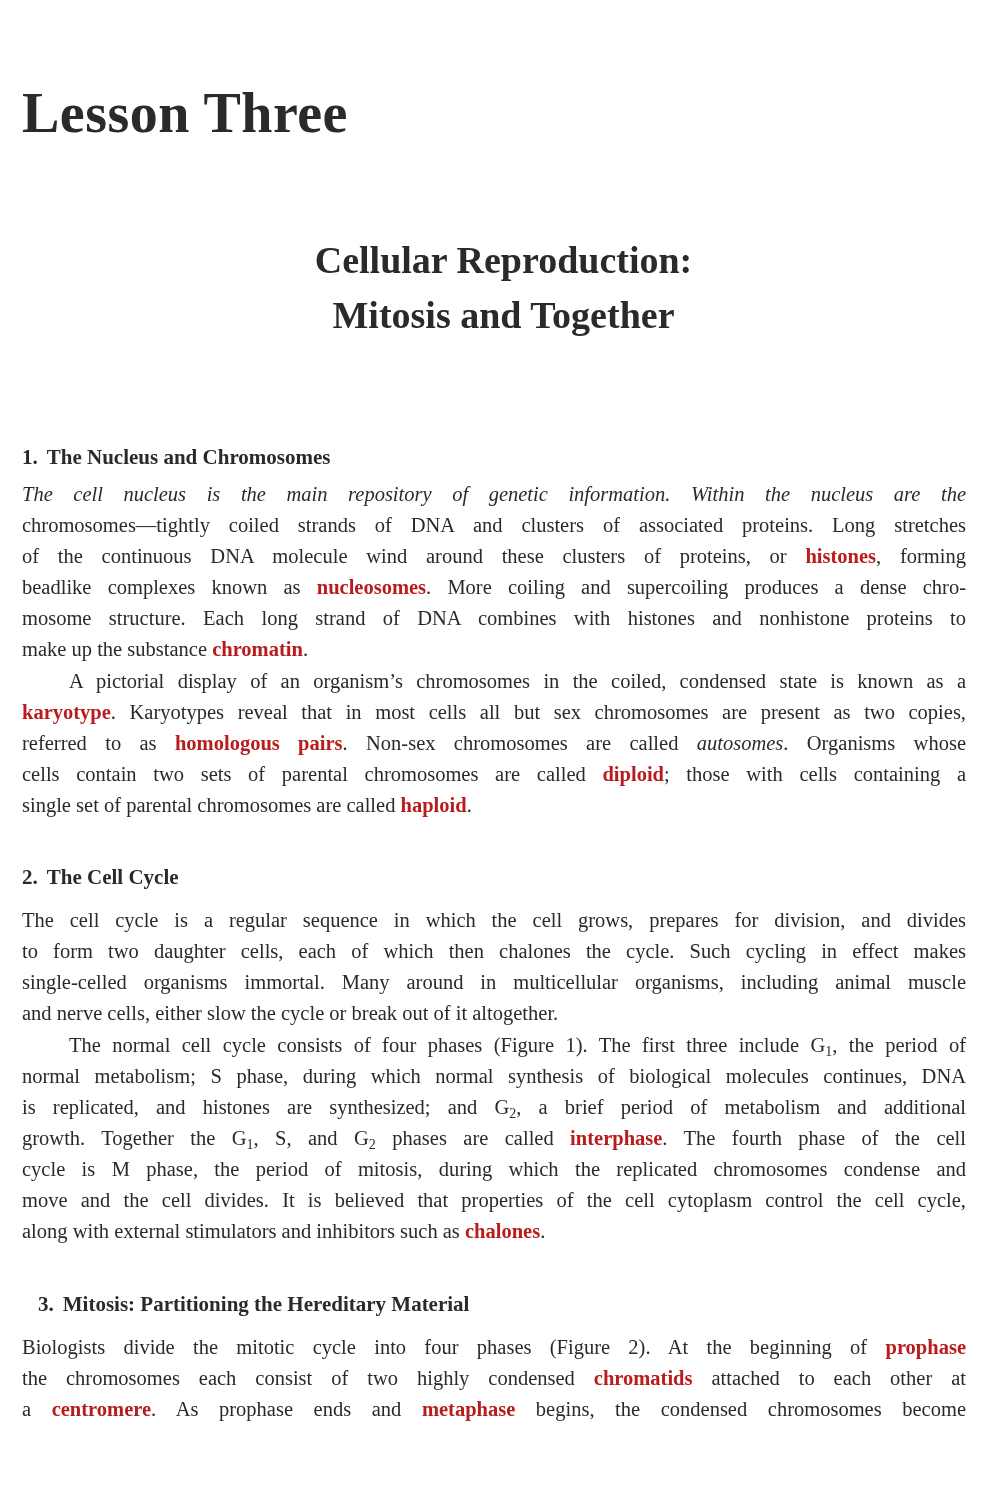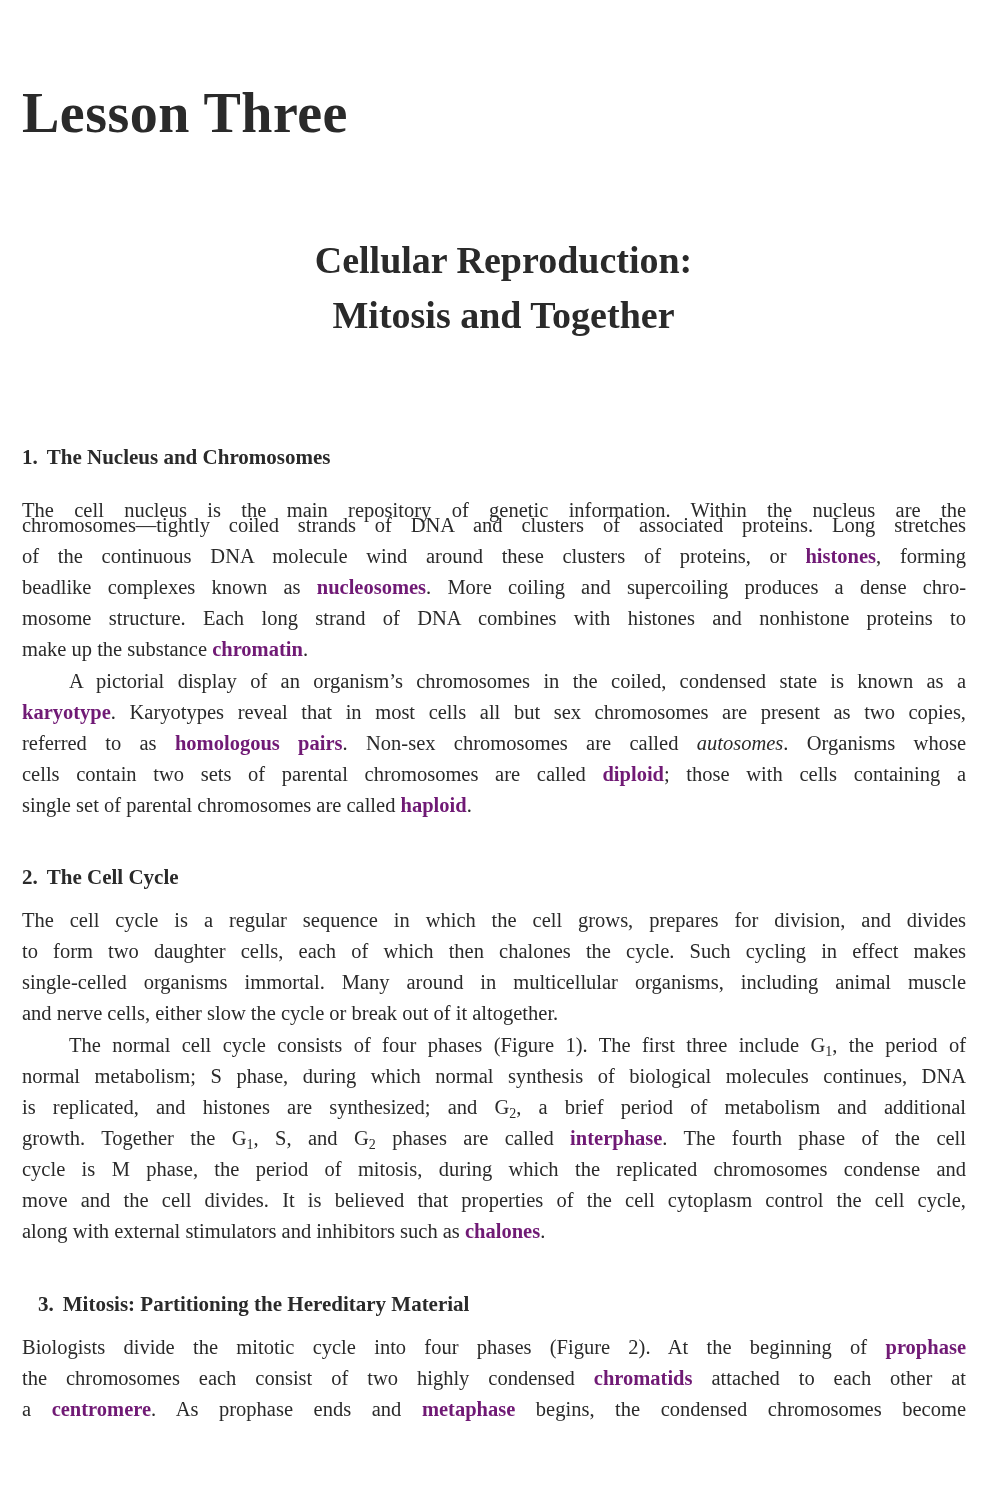--- a/index.html
+++ b/index.html
@@ -23,38 +23,38 @@
   }
   .section-heading .num { margin-right: 9px; }
   .line {
     position: absolute; left: 22px; width: 944px;
     font-size: 20.5px; line-height: 28px; height: 28px;
     text-align: justify; text-align-last: justify; white-space: nowrap;
     overflow: visible;
   }
   .line.last { text-align-last: left; }
   .line.indent { padding-left: 47px; width: 897px; }
-  b { font-weight: bold; color: #701a75; }
+  b { font-weight: bold; color: #b91c1c; }
   i { font-style: italic; }
   sub { font-size: 14px; vertical-align: -4px; line-height: 0; }
 </style>
 </head>
 <body>
 
 <h1 class="lesson-title">Lesson Three</h1>
 
 <h2 class="chapter-title" style="top:233px;">Cellular Reproduction:</h2>
 <h2 class="chapter-title" style="top:288px;">Mitosis and Together</h2>
 
 <h3 class="section-heading" style="top:438px;margin-top:6px;">
   <span class="num">1.</span><span>The Nucleus and Chromosomes</span>
 </h3>
 
 <div>
-  <div class="line" style="top: 496px; white-space: normal; text-align-last: justify;">The cell nucleus is the main repository of genetic information. Within the nucleus are the</div>
+  <div class="line" style="top: 480px; white-space: normal; text-align-last: justify; font-style: italic;">The cell nucleus is the main repository of genetic information. Within the nucleus are the</div>
   <div class="line" style="top: 511px; white-space: normal; text-align-last: justify;">chromosomes—tightly coiled strands of DNA and clusters of associated proteins. Long stretches</div>
   <div class="line" style="top: 542px; white-space: normal; text-align-last: justify;"><span>of the continuous DNA molecule wind around these clusters of proteins, or </span><b>histones</b><span>, forming</span></div>
   <div class="line" style="top: 573px; white-space: normal; text-align-last: justify;"><span>beadlike complexes known as </span><b>nucleosomes</b><span>. More coiling and supercoiling produces a dense chro-</span></div>
   <div class="line" style="top: 604px; white-space: normal; text-align-last: justify;">mosome structure. Each long strand of DNA combines with histones and nonhistone proteins to</div>
   <div class="line last" style="top: 635px; white-space: nowrap;"><span>make up the substance </span><b>chromatin</b><span>.</span></div>
 </div>
 
 <div>
   <div class="line indent" style="top: 667px; white-space: normal; text-align-last: justify;">A pictorial display of an organism’s chromosomes in the coiled, condensed state is known as a</div>
   <div class="line" style="top: 698px; white-space: normal; text-align-last: justify;"><b>karyotype</b><span>. Karyotypes reveal that in most cells all but sex chromosomes are present as two copies,</span></div>

